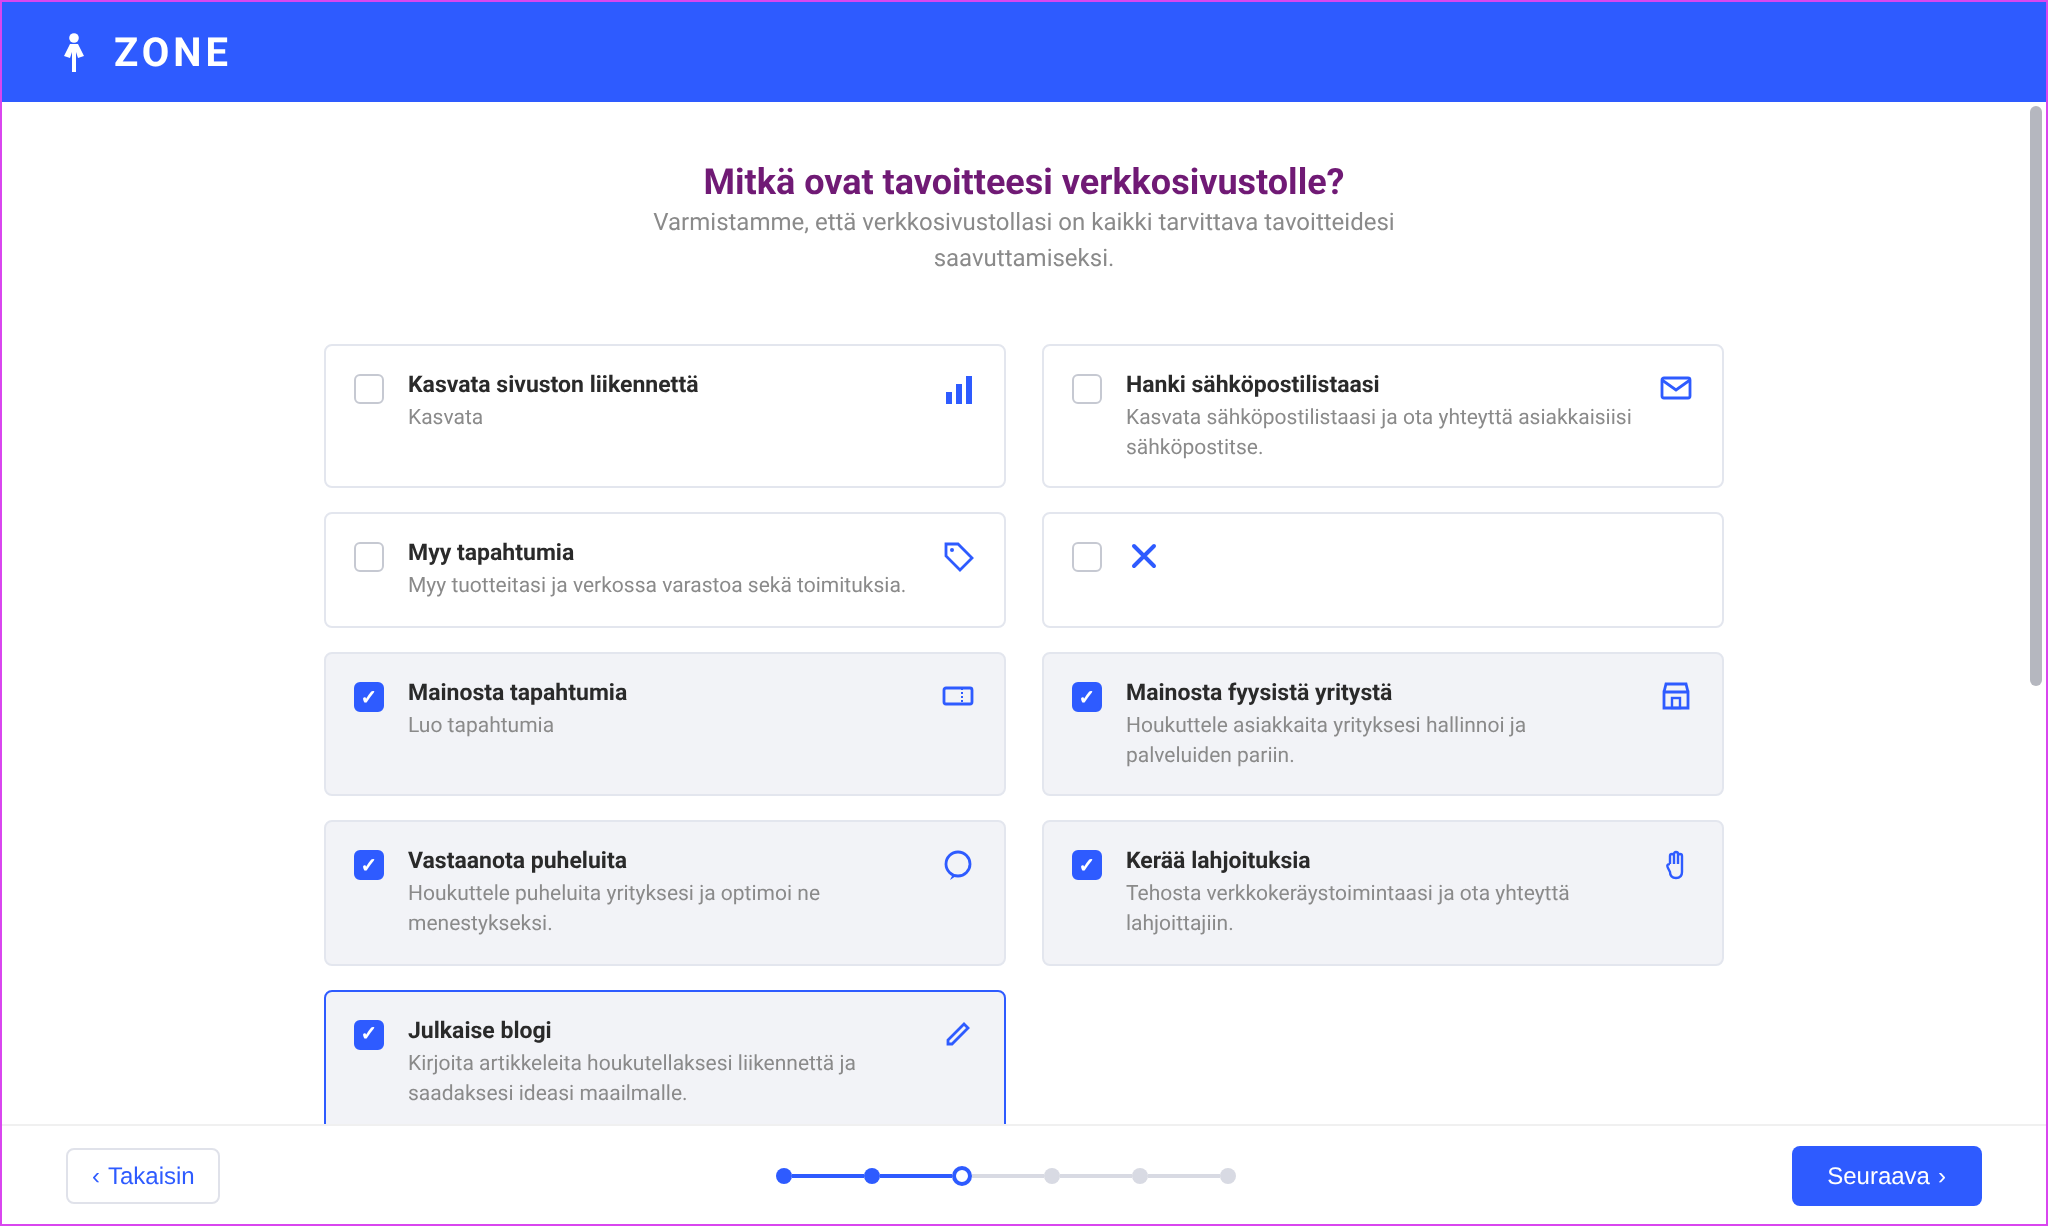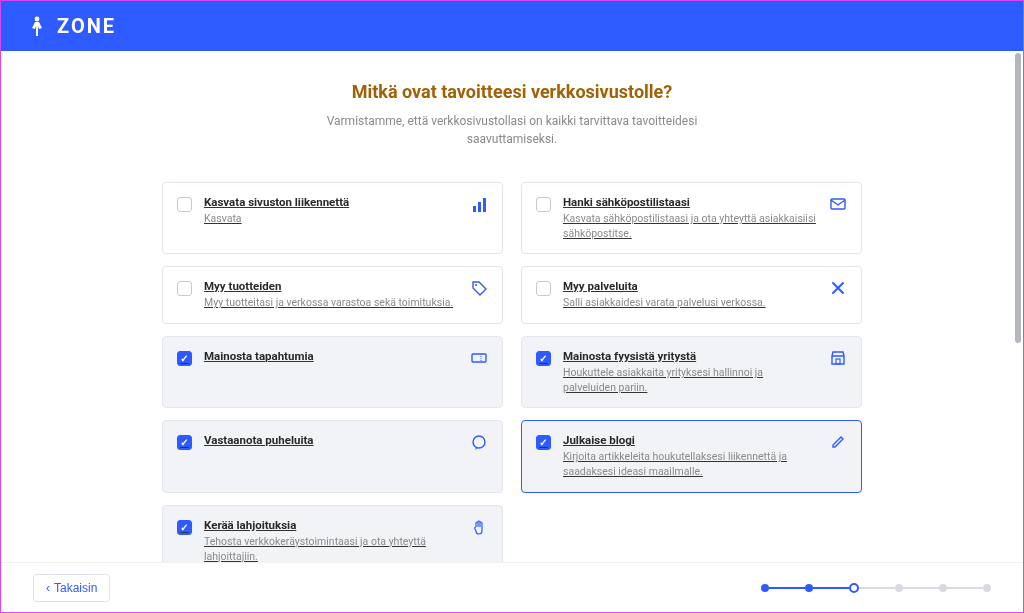--- a/index.html
+++ b/index.html
@@ -17,30 +17,29 @@
 .logo { display: flex; align-items: center; gap: 8px; }
 .logo-icon { width: 24px; height: 24px; }
 .logo-text { color: #fff; font-size: 20px; font-weight: 700; letter-spacing: 2px; text-transform: uppercase; }
 
 .content-wrap {
   height: 513px;
   overflow-y: auto;
   padding: 30px 40px 10px 40px;
 }
 
-.title { text-align: center; font-size: 18px; font-weight: 700; color: #a16207; margin-bottom: 10px; }
+.title { text-align: center; font-size: 18px; font-weight: 700; color: #701a75; }
 .subtitle { text-align: center; font-size: 12px; color: #8a8a8a; line-height: 1.5; max-width: 460px; margin: 0 auto 34px; }
 
 .grid {
   display: grid;
   grid-template-columns: 1fr 1fr;
   gap: 12px 18px;
   max-width: 700px;
   margin: 0 auto;
-  text-decoration: underline;
 }
 
 .card {
   border: 1px solid #e3e6ee;
   border-radius: 4px;
   padding: 12px 14px;
   display: flex;
   align-items: flex-start;
   gap: 12px;
   background: #fff;
@@ -154,45 +153,42 @@
           </div>
           <span class="card-icon">
             <svg viewBox="0 0 16 16">
               <use href="#mail-icon"></use>
             </svg>
           </span>
         </div>
         <div class="card">
           <div class="chk"></div>
           <div class="card-body">
-            <div class="card-title">Myy tuotteiden</div>
+            <div class="card-title">Myy tapahtumia</div>
             <div class="card-desc">Myy tuotteitasi ja verkossa varastoa sekä toimituksia.</div>
           </div>
           <span class="card-icon">
             <svg viewBox="0 0 16 16">
               <use href="#tag-icon"></use>
             </svg>
           </span>
         </div>
         <div class="card">
           <div class="chk"></div>
-          <div class="card-body">
-            <div class="card-title">Myy palveluita</div>
-            <div class="card-desc">Salli asiakkaidesi varata palvelusi verkossa.</div>
-          </div>
           <span class="card-icon">
             <svg viewBox="0 0 16 16">
               <use href="#tools-icon"></use>
             </svg>
           </span>
         </div>
         <div class="card selected">
           <div class="chk on"></div>
           <div class="card-body">
             <div class="card-title">Mainosta tapahtumia</div>
+            <div class="card-desc">Luo tapahtumia</div>
           </div>
           <span class="card-icon">
             <svg viewBox="0 0 16 16">
               <use href="#ticket-icon"></use>
             </svg>
           </span>
         </div>
         <div class="card selected">
           <div class="chk on"></div>
           <div class="card-body">
@@ -202,48 +198,49 @@
           <span class="card-icon">
             <svg viewBox="0 0 16 16">
               <use href="#store-icon"></use>
             </svg>
           </span>
         </div>
         <div class="card selected">
           <div class="chk on"></div>
           <div class="card-body">
             <div class="card-title">Vastaanota puheluita</div>
+            <div class="card-desc">Houkuttele puheluita yrityksesi ja optimoi ne menestykseksi.</div>
           </div>
           <span class="card-icon">
             <svg viewBox="0 0 16 16">
               <use href="#chat-icon"></use>
+            </svg>
+          </span>
+        </div>
+        <div class="card selected">
+          <div class="chk on"></div>
+          <div class="card-body">
+            <div class="card-title">Kerää lahjoituksia</div>
+            <div class="card-desc">Tehosta verkkokeräystoimintaasi ja ota yhteyttä lahjoittajiin.</div>
+          </div>
+          <span class="card-icon">
+            <svg viewBox="0 0 16 16">
+              <use href="#hand-icon"></use>
             </svg>
           </span>
         </div>
         <div class="card selected highlight">
           <div class="chk on"></div>
           <div class="card-body">
             <div class="card-title">Julkaise blogi</div>
             <div class="card-desc">Kirjoita artikkeleita houkutellaksesi liikennettä ja saadaksesi ideasi maailmalle.</div>
           </div>
           <span class="card-icon">
             <svg viewBox="0 0 16 16">
               <use href="#edit-icon"></use>
-            </svg>
-          </span>
-        </div>
-        <div class="card selected">
-          <div class="chk on"></div>
-          <div class="card-body">
-            <div class="card-title">Kerää lahjoituksia</div>
-            <div class="card-desc">Tehosta verkkokeräystoimintaasi ja ota yhteyttä lahjoittajiin.</div>
-          </div>
-          <span class="card-icon">
-            <svg viewBox="0 0 16 16">
-              <use href="#hand-icon"></use>
             </svg>
           </span>
         </div>
       </div>
   </div>
 
   <div class="scrollbar"></div>
 
   <div class="footer">
     <button class="btn-back">
@@ -258,20 +255,24 @@
         <div class="step-line done"></div>
         <div class="step-dot current"></div>
         <div class="step-line"></div>
         <div class="step-dot"></div>
         <div class="step-line"></div>
         <div class="step-dot"></div>
         <div class="step-line"></div>
         <div class="step-dot"></div>
       </div>
 
+    <button class="btn-next">
+      <span>Seuraava</span>
+      <span>›</span>
+    </button>
   </div>
 
 </div>
 
 <svg width="0" height="0" style="position:absolute">
   <defs>
     <g id="bars-icon">
         <rect x="2" y="10" width="3" height="6" fill="#2e5bff"></rect>
         <rect x="7" y="6" width="3" height="10" fill="#2e5bff"></rect>
         <rect x="12" y="2" width="3" height="14" fill="#2e5bff"></rect>

